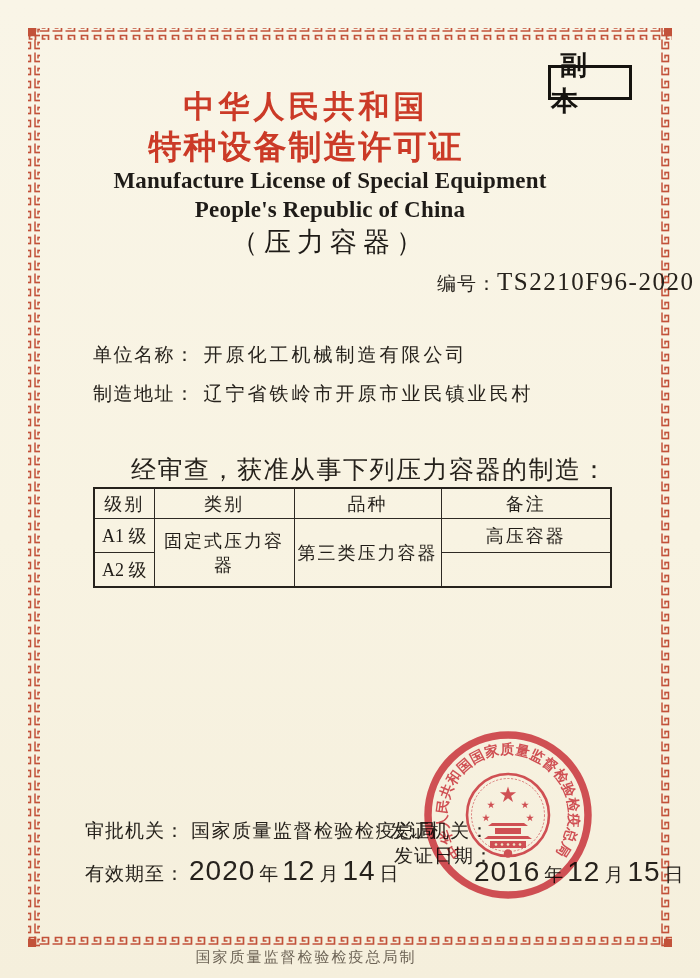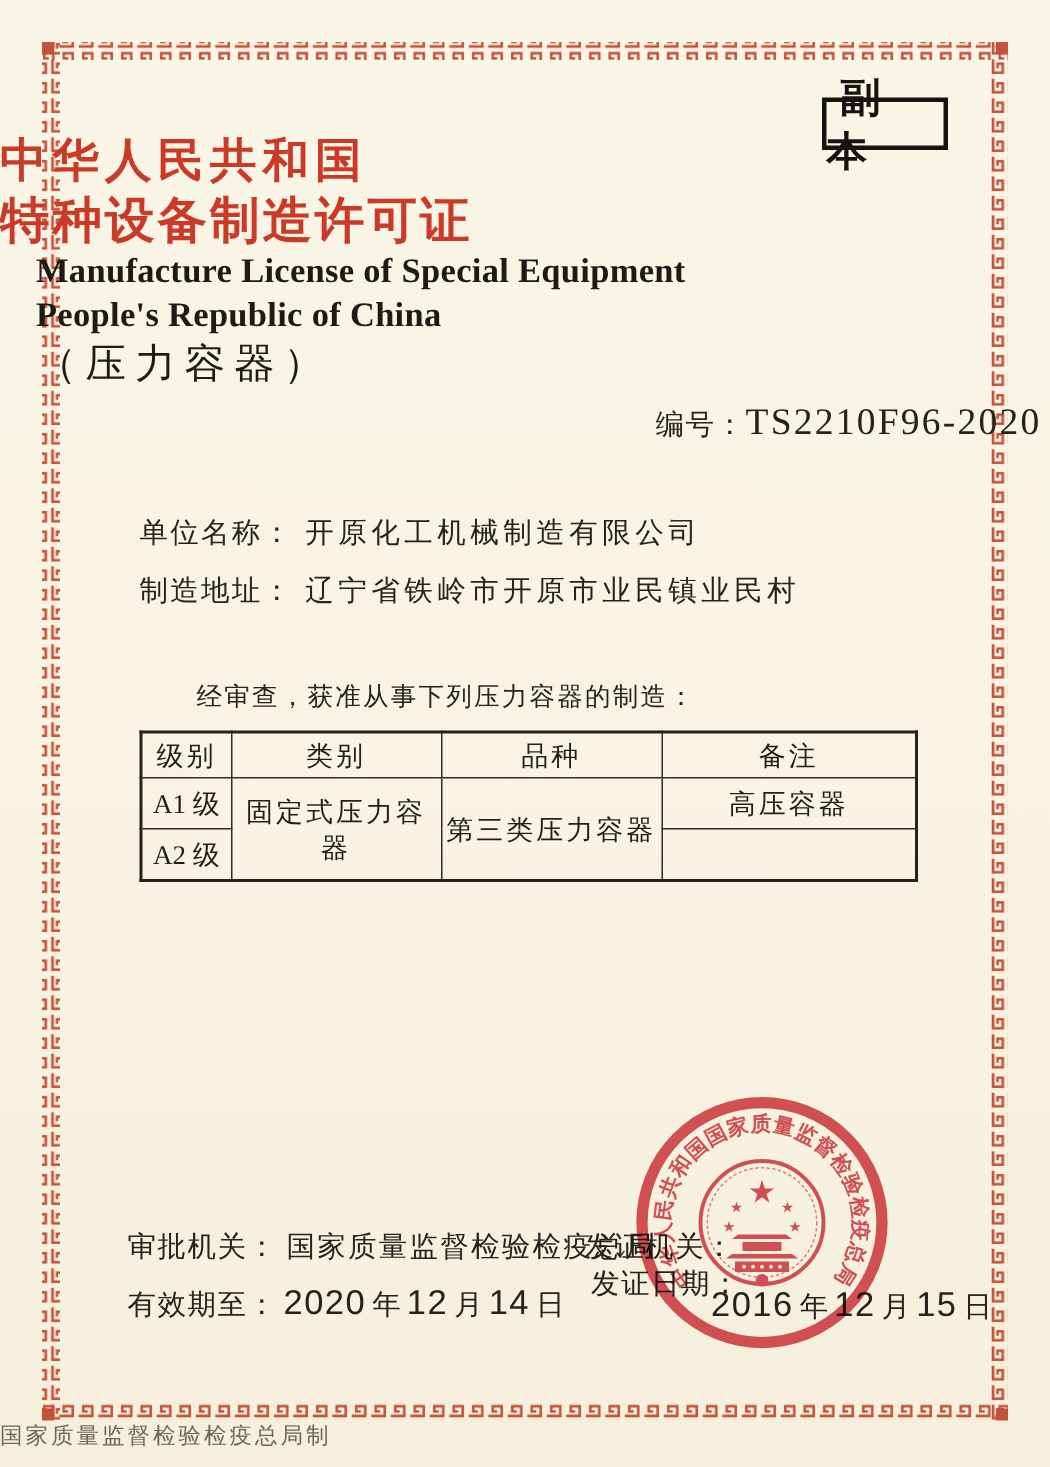--- a/index.html
+++ b/index.html
@@ -2,21 +2,21 @@
 <html><head>
 <meta charset="utf-8">
 <style>
   html,body{margin:0;padding:0;background:#efeadb;}
   #page{
     position:relative;width:700px;height:978px;overflow:hidden;
     background:linear-gradient(180deg,#f9f5e7 0%,#f8f3e2 55%,#f5efdc 100%);
     font-family:"Liberation Serif","DejaVu Serif",serif;color:#26221c;
   }
   .abs{position:absolute;}
-  .ctr{left:0;width:612px;text-align:left;}
+  .ctr{left:0;width:612px;text-align:center;}
 
   
   .badge{
     left:548px;top:65px;width:78px;height:29px;
     border:3px solid #15130f;display:flex;align-items:center;justify-content:center;
     font-size:27px;font-weight:bold;letter-spacing:9px;text-indent:9px;color:#15130f;
     background:transparent;
   }
 
   .title-cn1{top:86px;font-size:31px;font-weight:bold;color:#cb3a27;letter-spacing:4px;}
@@ -24,38 +24,38 @@
   .title-en {font-size:23px;font-weight:bold;color:#1e1b17;letter-spacing:0.2px;padding-left:24px;}
   .scope{top:224px;font-size:27px;letter-spacing:6px;color:#1e1b17;padding-left:24px;}
 
   .license-line{left:437px;top:268px;font-size:19px;letter-spacing:1px;white-space:nowrap;}
   .license-no{font-size:25px;letter-spacing:1.5px;font-family:Liberation Serif, serif;}
 
   .field{left:93px;font-size:19px;white-space:nowrap;}
   .field .lab{letter-spacing:1.5px;}
   .field .val{letter-spacing:3px;margin-left:8px;}
 
-  .intro{left:131px;top:453px;font-size:17px;letter-spacing:1.5px;}
+  .intro{left:131px;top:453px;font-size:25px;letter-spacing:1.5px;}
 
   table.lic{
     position:absolute;left:93px;top:487px;width:517px;
     border-collapse:collapse;table-layout:fixed;
     font-size:18px;color:#211d18;
   }
   table.lic td{border:1.4px solid #2e2a24;text-align:center;vertical-align:middle;padding:0;}
   table.lic{border:2.4px solid #26221c;padding-left:36px;}
   table.lic tr.hd td{height:29px;letter-spacing:2px;}
   table.lic tr.r td{height:33px;}
   td.cat{letter-spacing:2px;}
   td.remark{text-align:left;padding-left:10px;letter-spacing:2px;}
 
   .bfield{font-size:19px;white-space:nowrap;}
   .bfield .lab{letter-spacing:1px;}
   .bfield .val{letter-spacing:1.5px;margin-left:6px;}
-  .date .num{font-family:"Liberation Sans","DejaVu Sans",sans-serif;font-size:23px;letter-spacing:1px;margin:0 4px;}
+  .date .num{font-family:"Liberation Sans","DejaVu Sans",sans-serif;font-size:28px;letter-spacing:1px;margin:0 4px;}
   .date .unit{font-size:19px;}
 
   .page-footer{top:948px;font-size:15px;letter-spacing:2px;color:#6e6557;}
 
   .seal{left:420px;top:727px;width:176px;height:176px;opacity:0.88;mix-blend-mode:multiply;}
 </style>
 </head>
 <body>
 
 <div id="page">

